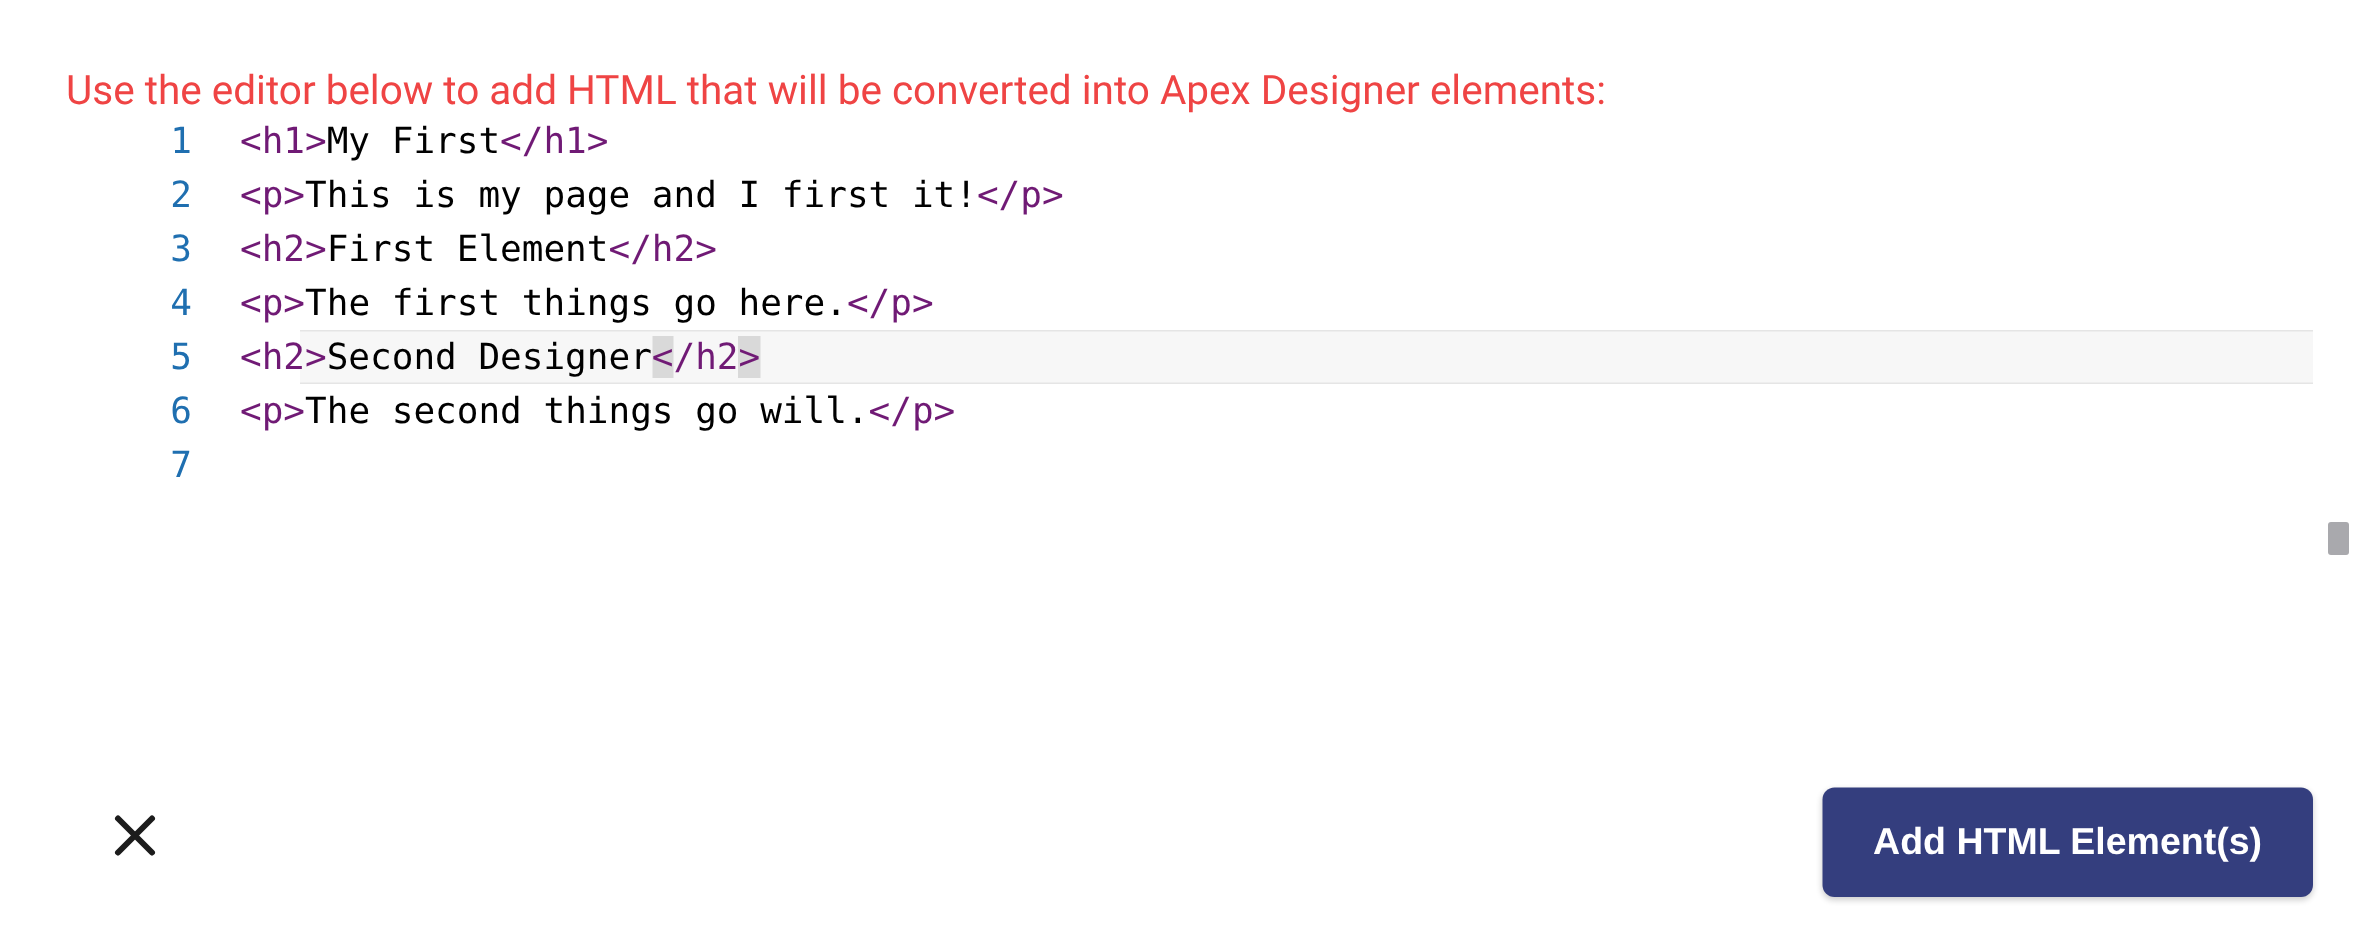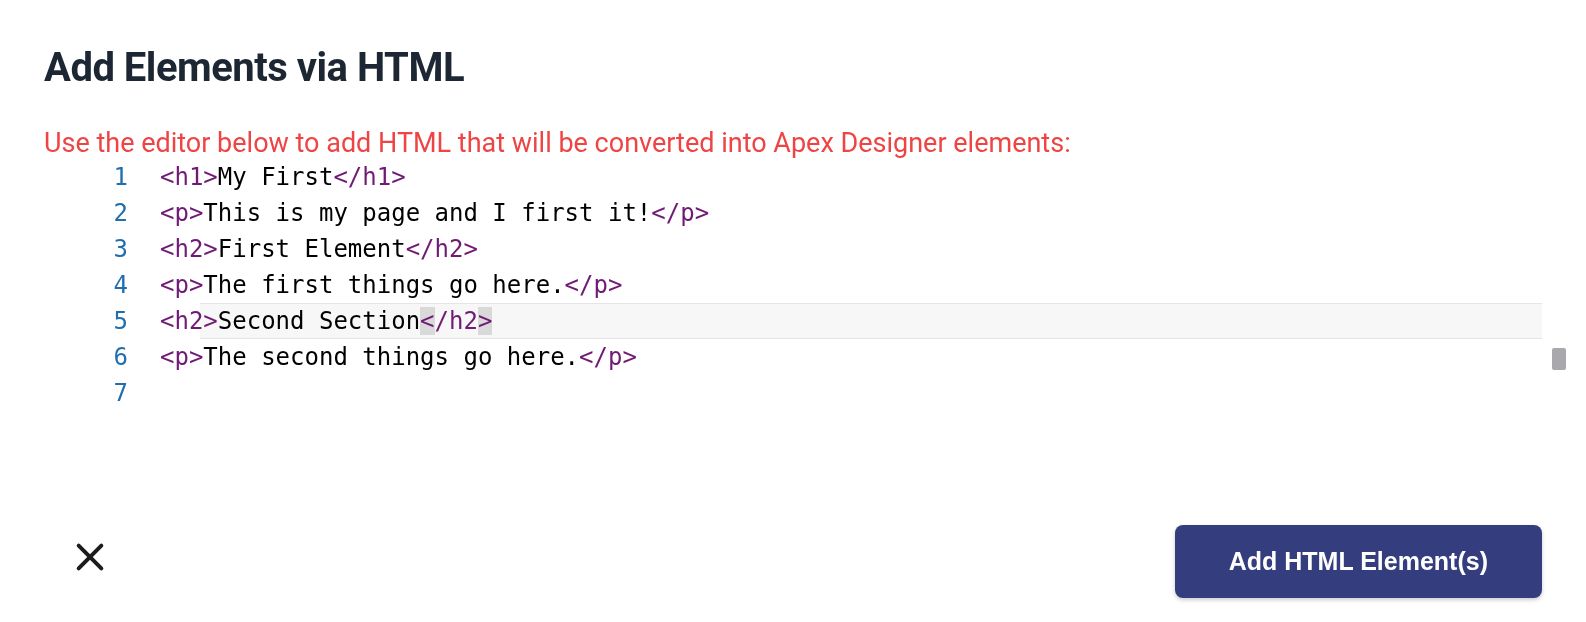--- a/index.html
+++ b/index.html
@@ -115,33 +115,32 @@
   }
   .close-btn svg {
     width: 34px;
     height: 34px;
   }
   .primary-btn {
     background: #343e7e;
     color: #ffffff;
     border: none;
     border-radius: 8px;
-    padding: 22px 54px;
+    padding: 22px 34px;
     font-size: 25px;
     font-weight: 600;
     cursor: pointer;
     box-shadow: 0 2px 4px rgba(0,0,0,0.2);
   }
 </style>
 </head>
 <body>
 
 <div class="dialog">
 
-  <h1 class="title">Add Elements via HTML</h1>
 
   <p class="instructions">Use the editor below to add HTML that will be converted into Apex Designer elements:</p>
 
   <div class="editor" id="editor">
       <div class="editor-row">
         <div class="row-bg"></div>
         <div class="gutter">1</div>
         <div class="code"><span class="tag">&lt;h1&gt;</span><span class="txt">My First</span><span class="tag">&lt;/h1&gt;</span></div>
       </div>
       <div class="editor-row">
@@ -155,26 +154,26 @@
         <div class="code"><span class="tag">&lt;h2&gt;</span><span class="txt">First Element</span><span class="tag">&lt;/h2&gt;</span></div>
       </div>
       <div class="editor-row">
         <div class="row-bg"></div>
         <div class="gutter">4</div>
         <div class="code"><span class="tag">&lt;p&gt;</span><span class="txt">The first things go here.</span><span class="tag">&lt;/p&gt;</span></div>
       </div>
       <div class="editor-row active-line">
         <div class="row-bg"></div>
         <div class="gutter">5</div>
-        <div class="code"><span class="tag">&lt;h2&gt;</span><span class="txt">Second Section</span><span class="tag sel">&lt;</span><span class="tag">/h2</span><span class="tag sel">&gt;</span></div>
+        <div class="code"><span class="tag">&lt;h2&gt;</span><span class="txt">Second Designer</span><span class="tag sel">&lt;</span><span class="tag">/h2</span><span class="tag sel">&gt;</span></div>
       </div>
       <div class="editor-row">
         <div class="row-bg"></div>
         <div class="gutter">6</div>
-        <div class="code"><span class="tag">&lt;p&gt;</span><span class="txt">The second things go here.</span><span class="tag">&lt;/p&gt;</span></div>
+        <div class="code"><span class="tag">&lt;p&gt;</span><span class="txt">The second things go will.</span><span class="tag">&lt;/p&gt;</span></div>
       </div>
       <div class="editor-row">
         <div class="row-bg"></div>
         <div class="gutter">7</div>
         <div class="code"></div>
       </div>
     </div>
 
   <div class="scroll-corner"></div>
 

